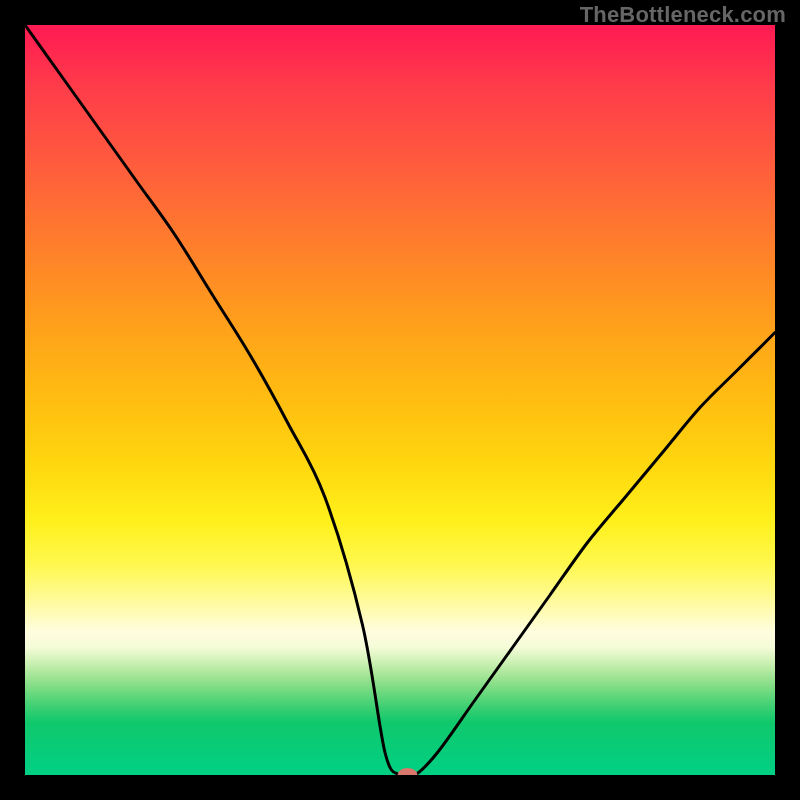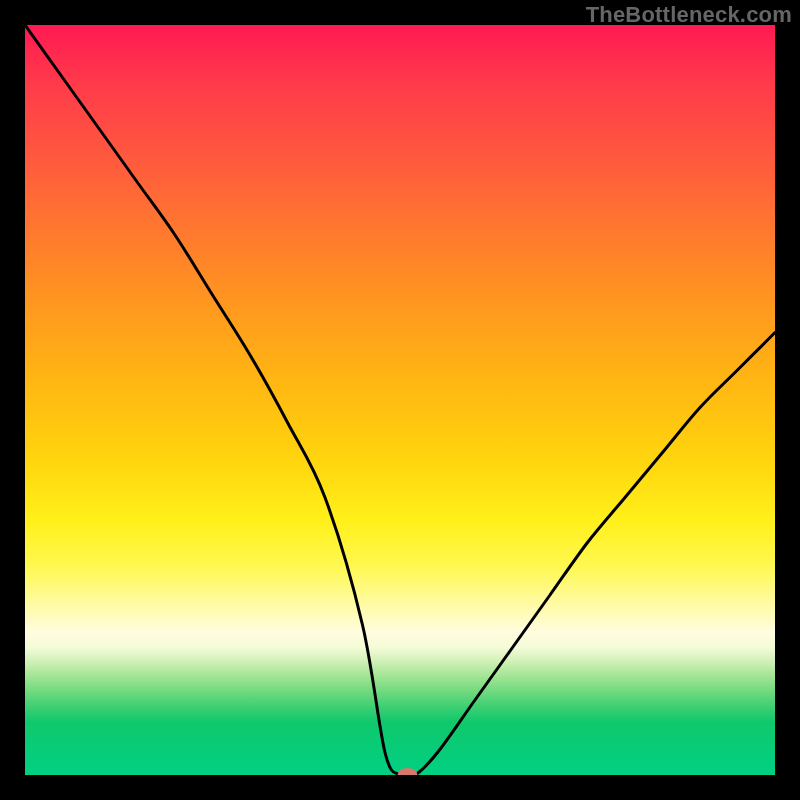--- a/index.html
+++ b/index.html
@@ -13,21 +13,21 @@
   }
   .stage {
     position: relative;
     width: 800px;
     height: 800px;
     background: #000;
   }
   .watermark {
     position: absolute;
     top: 2px;
-    right: 8px;
+    right: 14px;
     color: #666;
     font-size: 22px;
     font-weight: 600;
     letter-spacing: 0.2px;
     z-index: 10;
   }
   .plot {
     position: absolute;
     left: 25px;
     top: 25px;

